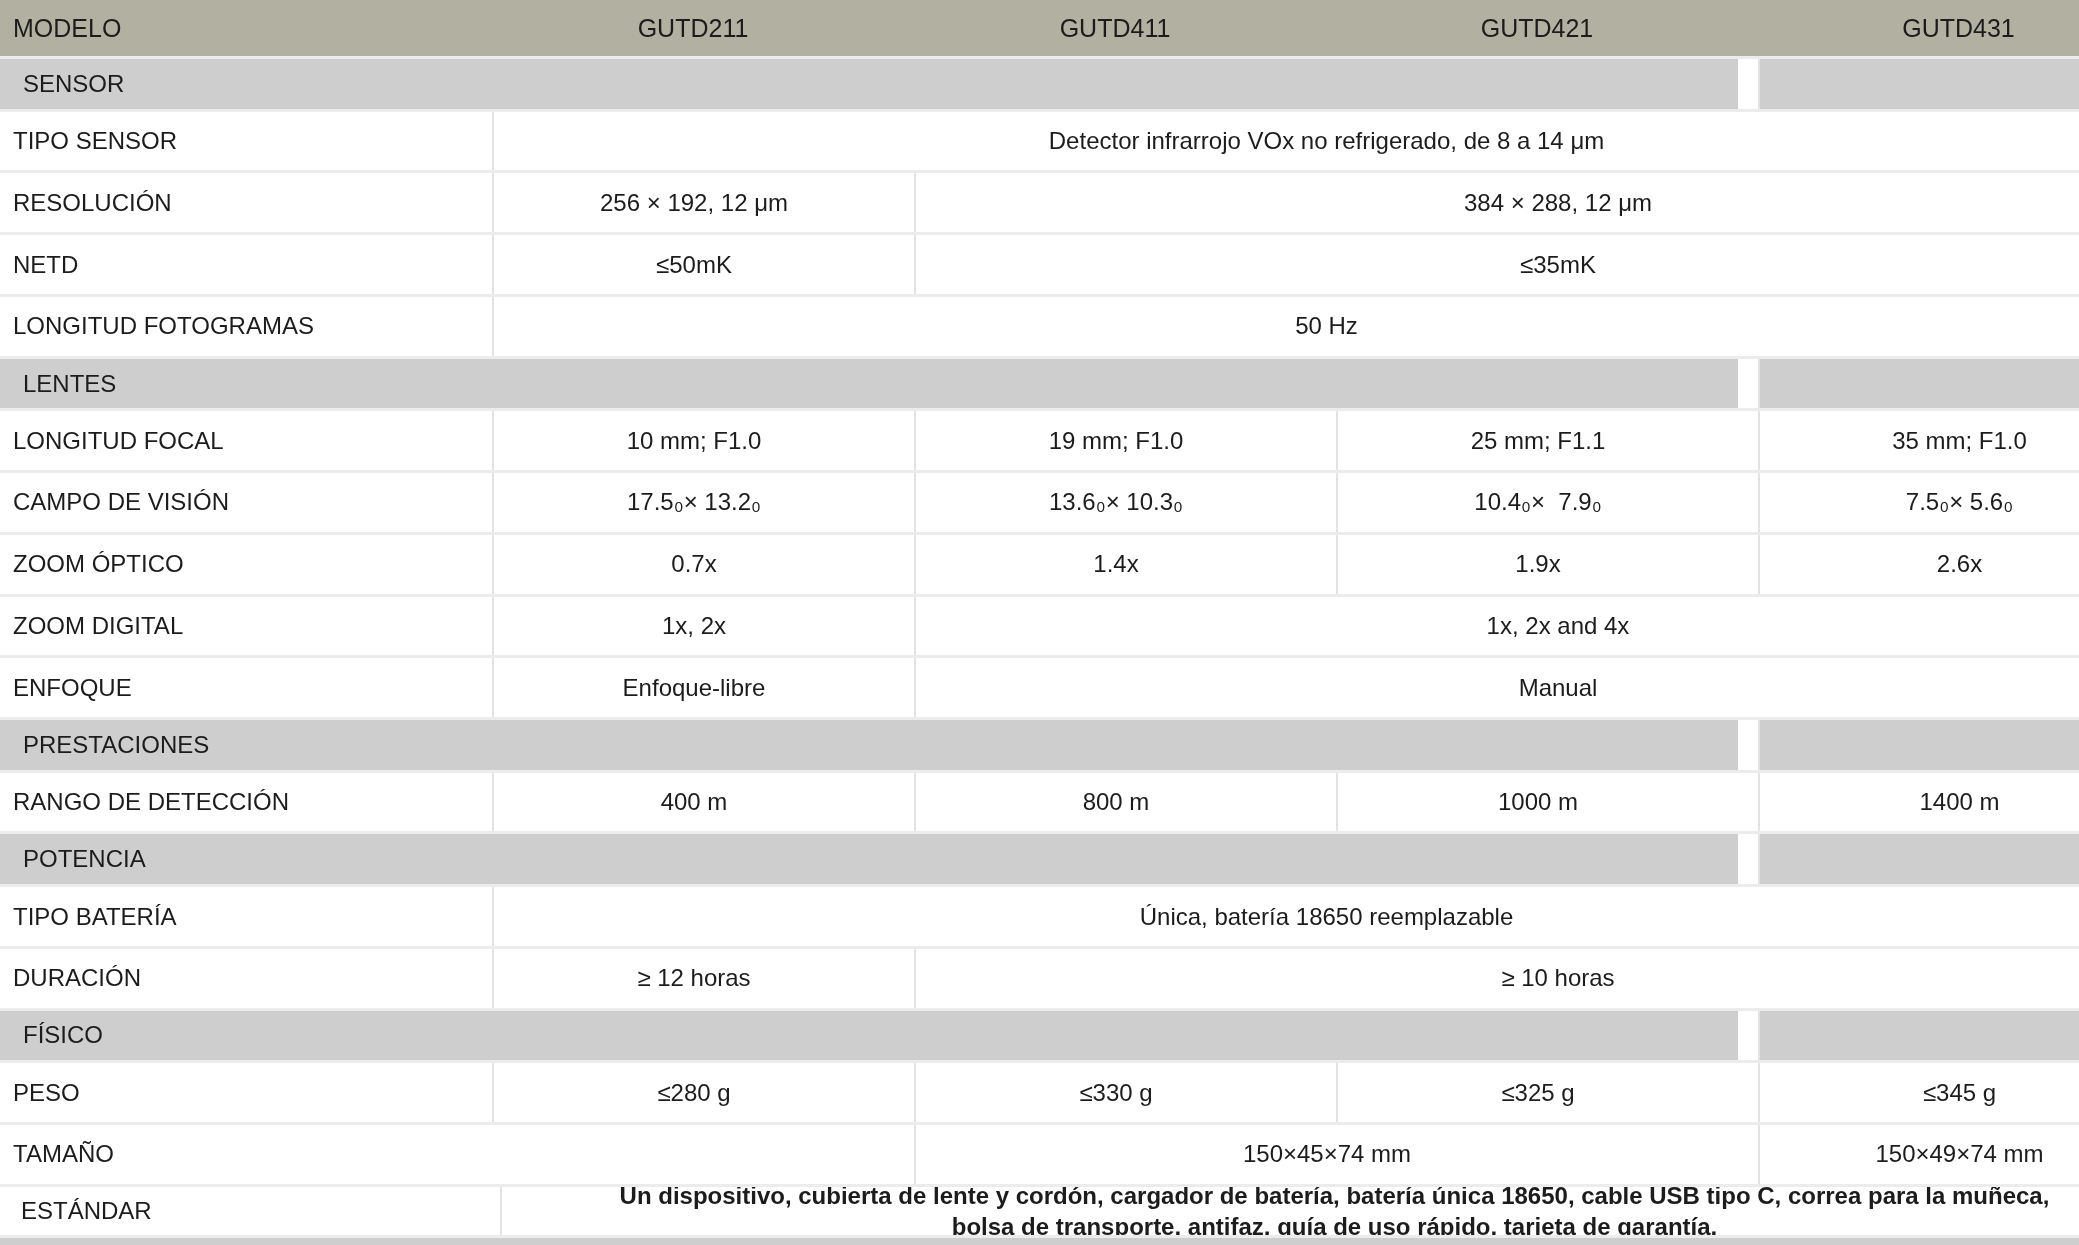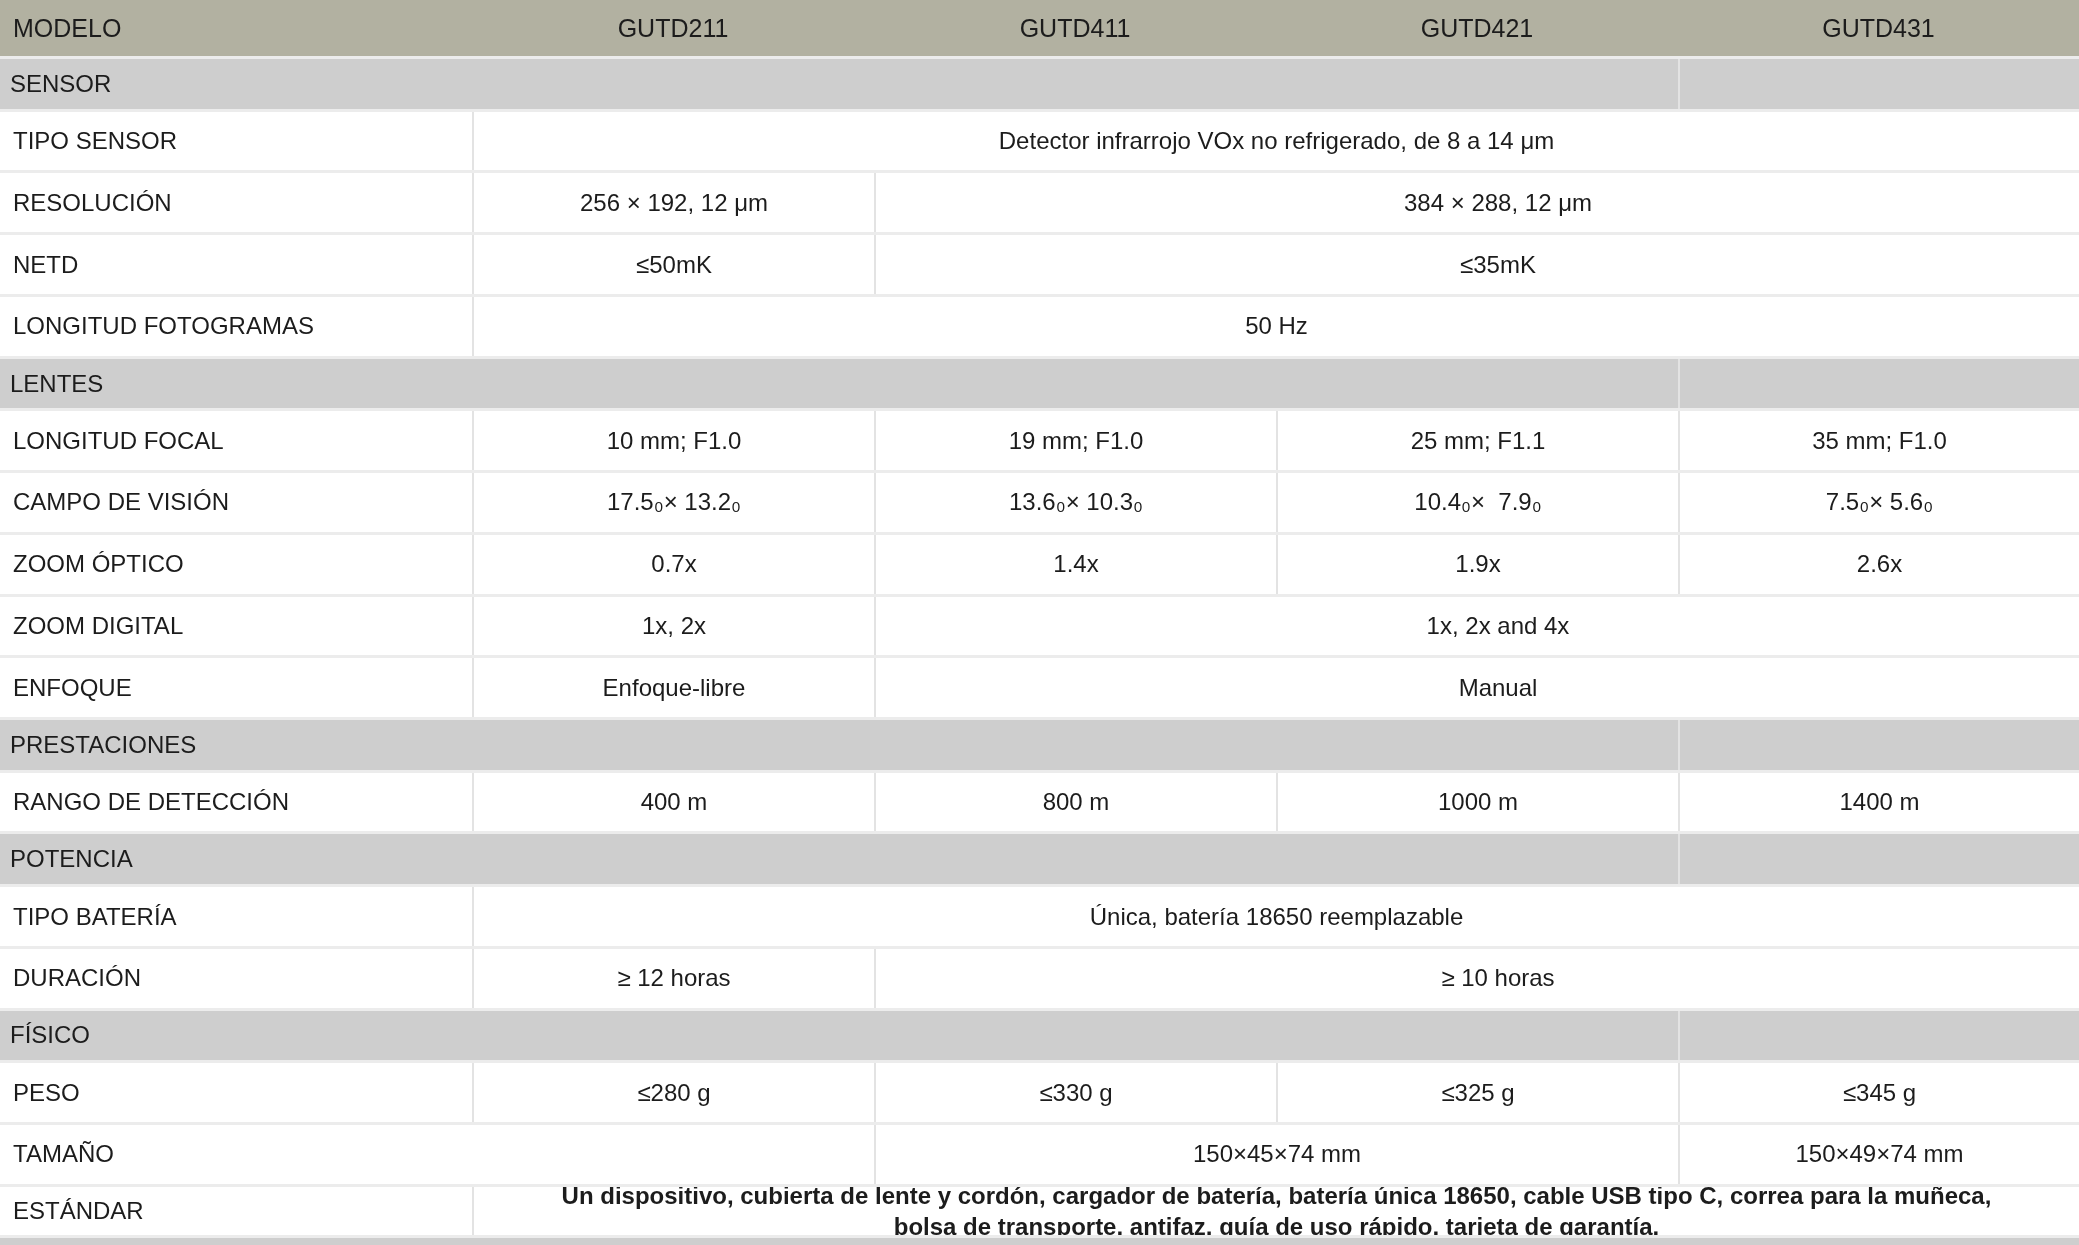--- a/index.html
+++ b/index.html
@@ -16,26 +16,27 @@
     font-family:"Liberation Sans","DejaVu Sans",sans-serif;
     color:var(--text);
     background:#fff;
   }
   .table{width:2079px;height:1245px;display:flex;flex-direction:column;}
   .row{
     display:grid;
     grid-template-columns:472px 402px 402px 402px 401px;
     width:100%;
     border-top:3px solid var(--row-line);
+    gap:20px;
   }
   .row:first-child{border-top:none;}
   .r-header{height:62px;background:var(--header-bg);}
   .r-spec{height:68px;background:var(--row-bg);}
   .r-band{height:58px;}
-  .r-estandar{height:51px;background:var(--row-bg);}
+  .r-estandar{height:51px;background:var(--row-bg);padding-left:8px;}
   .r-bottom{height:11px;background:var(--band-bg);}
   .cell{
     display:flex;align-items:center;
     overflow:hidden;
   }
   .label{
     grid-column:1/2;
     justify-content:flex-start;
     padding-left:13px;
     font-size:24px;
@@ -49,21 +50,21 @@
   }
   .c1{grid-column:2/3;}
   .c2{grid-column:3/4;}
   .c3{grid-column:4/5;}
   .c4{grid-column:5/6;}
   .span-all{grid-column:2/6;}
   .span-rest{grid-column:3/6;padding-left:41px;}
   .span-mid{grid-column:3/5;}
   .band-main{
     grid-column:1/5;background:var(--band-bg);
-    padding-left:10px;font-size:24px;
+    padding-left:23px;font-size:24px;
     display:flex;align-items:center;
   }
   .band-tail{
     grid-column:5/6;background:var(--band-bg);
     border-left:2px solid var(--grid-line);
   }
   .hdr-label{padding-left:13px;font-size:25px;}
   .hdr-model{justify-content:center;font-size:25px;}
   .est-val{
     flex-direction:column;justify-content:center;

